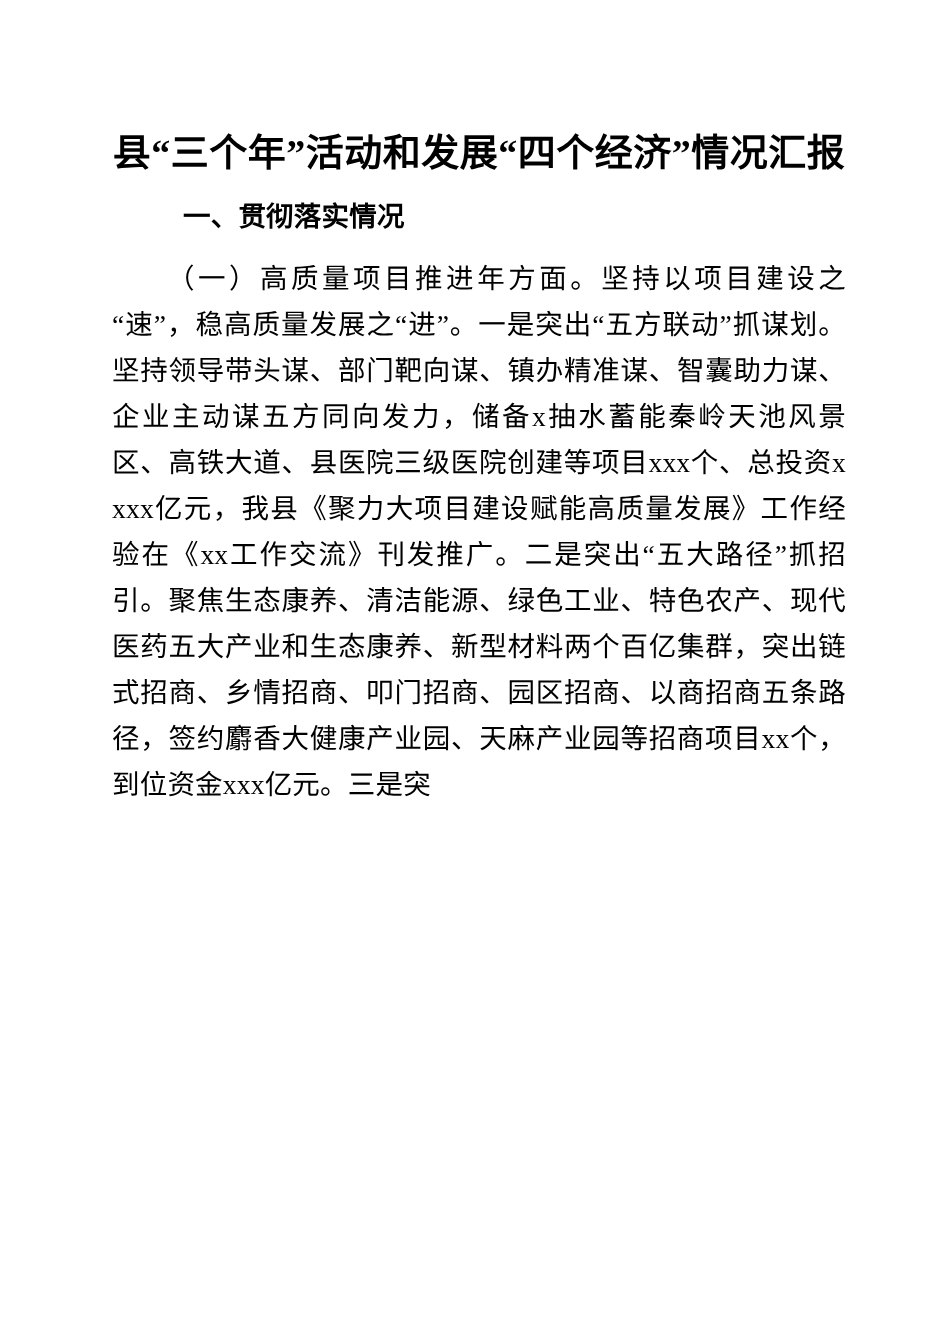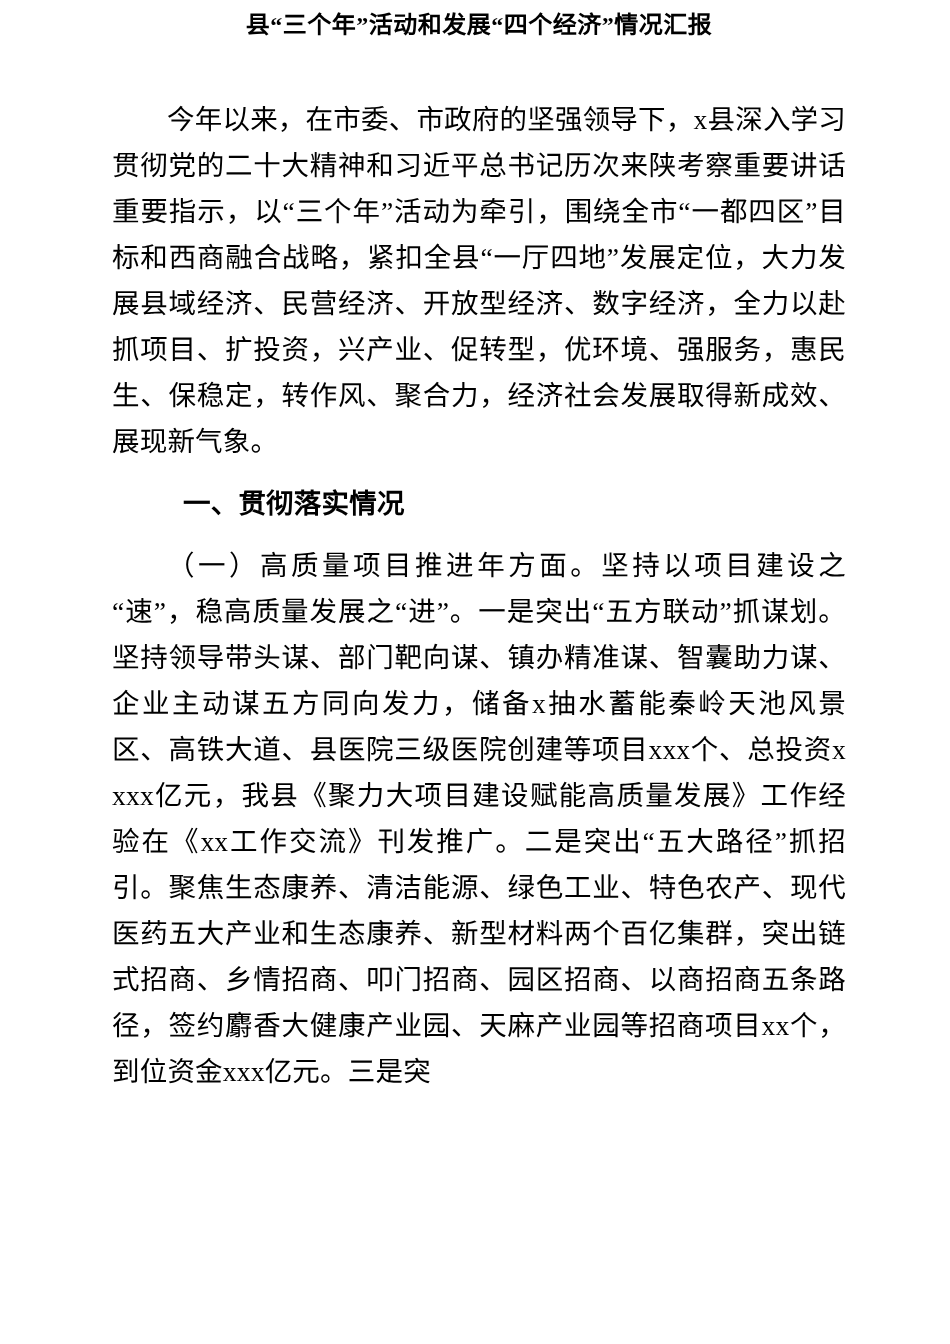--- a/index.html
+++ b/index.html
@@ -29,23 +29,24 @@
   .content {
     position: absolute;
     left: 112px;
     top: 0;
     width: 734px;
   }
 
   
   .doc-title {
     margin: 0;
+    padding-top: 128px;
     font-family: "Liberation Serif", "DejaVu Serif", serif;
     font-weight: 700;
-    font-size: 24px;
+    font-size: 38px;
     line-height: 50px;
     text-align: center;
     letter-spacing: 0.5px;
     color: #000000;
   }
 
   
   .para {
     margin: 0;
     font-family: "Liberation Serif", "DejaVu Serif", serif;
@@ -77,20 +78,19 @@
   }
 </style>
 </head>
 <body>
 
 <div class="page">
   <div class="content">
 
     <h1 class="doc-title">县“三个年”活动和发展“四个经济”情况汇报</h1>
 
-    <p class="para first-para">今年以来，在市委、市政府的坚强领导下，x县深入学习贯彻党的二十大精神和习近平总书记历次来陕考察重要讲话重要指示，以“三个年”活动为牵引，围绕全市“一都四区”目标和西商融合战略，紧扣全县“一厅四地”发展定位，大力发展县域经济、民营经济、开放型经济、数字经济，全力以赴抓项目、扩投资，兴产业、促转型，优环境、强服务，惠民生、保稳定，转作风、聚合力，经济社会发展取得新成效、展现新气象。</p>
 
     <h2 class="section-heading">一、贯彻落实情况</h2>
 
     <p class="para">（一）高质量项目推进年方面。坚持以项目建设之“速”，稳高质量发展之“进”。一是突出“五方联动”抓谋划。坚持领导带头谋、部门靶向谋、镇办精准谋、智囊助力谋、企业主动谋五方同向发力，储备x抽水蓄能秦岭天池风景区、高铁大道、县医院三级医院创建等项目xxx个、总投资xxxx亿元，我县《聚力大项目建设赋能高质量发展》工作经验在《xx工作交流》刊发推广。二是突出“五大路径”抓招引。聚焦生态康养、清洁能源、绿色工业、特色农产、现代医药五大产业和生态康养、新型材料两个百亿集群，突出链式招商、乡情招商、叩门招商、园区招商、以商招商五条路径，签约麝香大健康产业园、天麻产业园等招商项目xx个，到位资金xxx亿元。三是突</p>
 
   </div>
 </div>
 
 </body></html>

